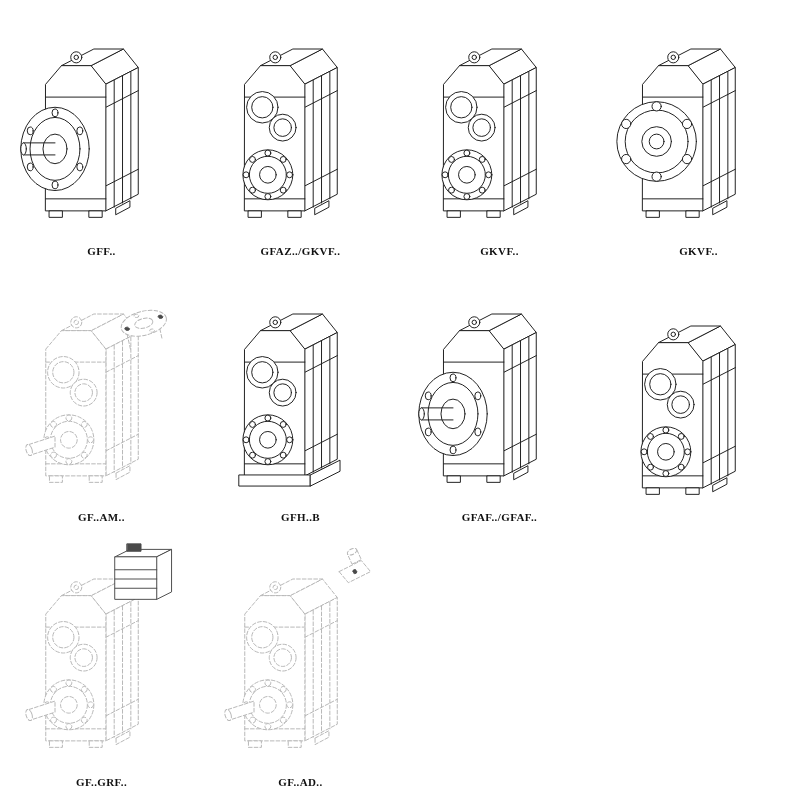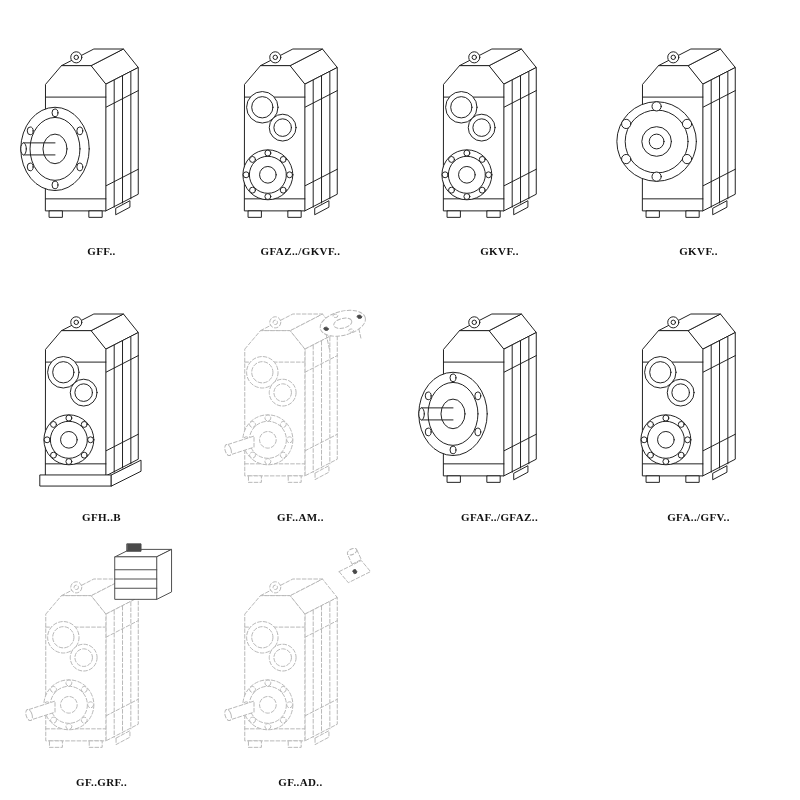--- a/index.html
+++ b/index.html
@@ -197,56 +197,55 @@
     <div class="art">
       <svg class="d solid" viewBox="0 0 180 240" role="img">
           <use href="#g-housing"></use>
           <use href="#g-flange-front"></use>
         </svg>
     </div>
     <figcaption class="label">GKVF..</figcaption>
   </figure>
     <figure class="cell">
     <div class="art">
-      <svg class="d solid" viewBox="0 0 180 240" role="img">
-          <use href="#g-housing"></use>
-          <use href="#g-bores"></use>
-          <use href="#g-base"></use>
-        </svg>
-    </div>
-    <figcaption class="label">GFH..B</figcaption>
-  </figure>
-    <figure class="cell">
-    <div class="art">
       <svg class="d faint" viewBox="0 0 180 240" role="img">
           <use href="#g-housing"></use>
           <use href="#g-bores"></use>
           <use href="#g-flange-top"></use>
           <use href="#g-shaft-left"></use>
         </svg>
     </div>
     <figcaption class="label">GF..AM..</figcaption>
   </figure>
     <figure class="cell">
     <div class="art">
       <svg class="d solid" viewBox="0 0 180 240" role="img">
           <use href="#g-housing"></use>
+          <use href="#g-bores"></use>
+          <use href="#g-base"></use>
+        </svg>
+    </div>
+    <figcaption class="label">GFH..B</figcaption>
+  </figure>
+    <figure class="cell">
+    <div class="art">
+      <svg class="d solid" viewBox="0 0 180 240" role="img">
+          <use href="#g-housing"></use>
           <use href="#g-flange"></use>
         </svg>
     </div>
-    <figcaption class="label">GFAF../GFAZ..</figcaption>
-  </figure>
-    <figure class="cell">
-    <div class="art">
-      <svg class="d solid" viewBox="0 0 180 240" role="img">
-          <use href="#g-housing"></use>
-          <use href="#g-bores"></use>
-        </svg>
-    </div>
-    <figcaption class="label">GFA../GFV..</figcaption>
+    <figcaption class="label">GFAF../GFAF..</figcaption>
+  </figure>
+    <figure class="cell">
+    <div class="art">
+      <svg class="d solid" viewBox="0 0 180 240" role="img">
+          <use href="#g-housing"></use>
+          <use href="#g-bores"></use>
+        </svg>
+    </div>
   </figure>
     <figure class="cell">
     <div class="art">
       <svg class="d faint" viewBox="0 0 180 240" role="img">
           <use href="#g-housing"></use>
           <use href="#g-bores"></use>
           <g style="stroke:#4a4a4a;stroke-dasharray:none">
             <use href="#g-side-box"></use>
           </g>
           <use href="#g-shaft-left"></use>

